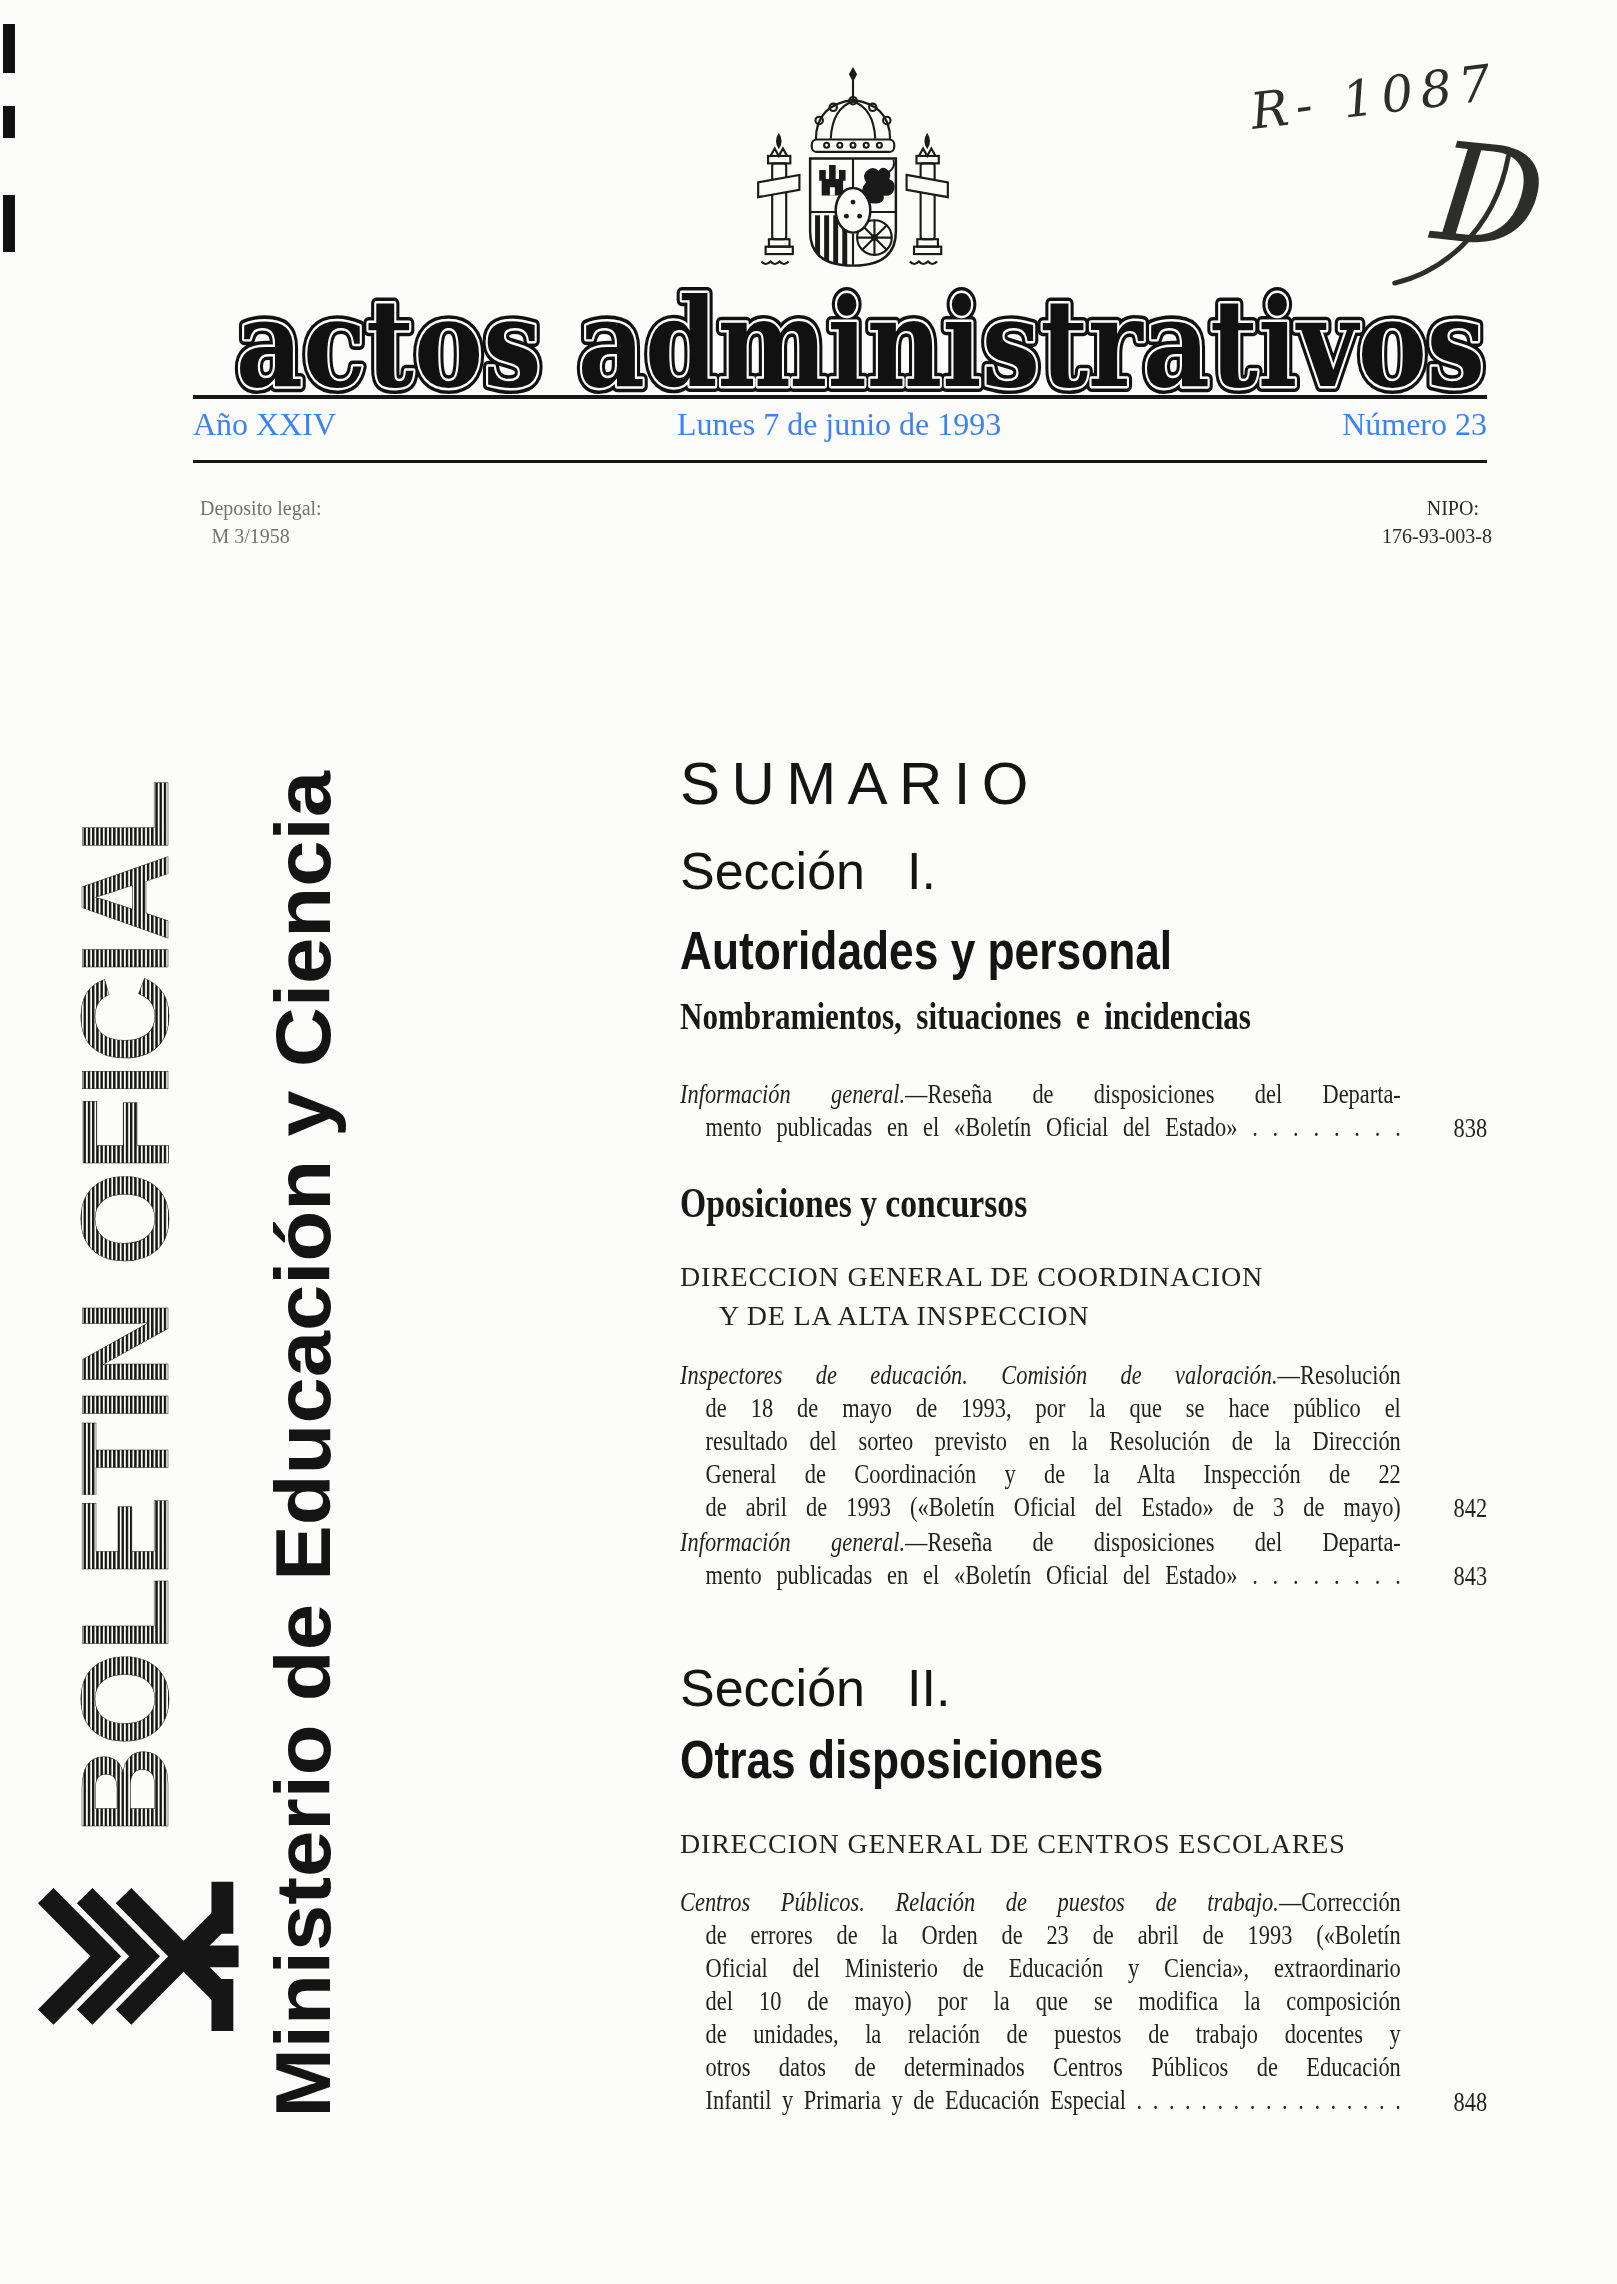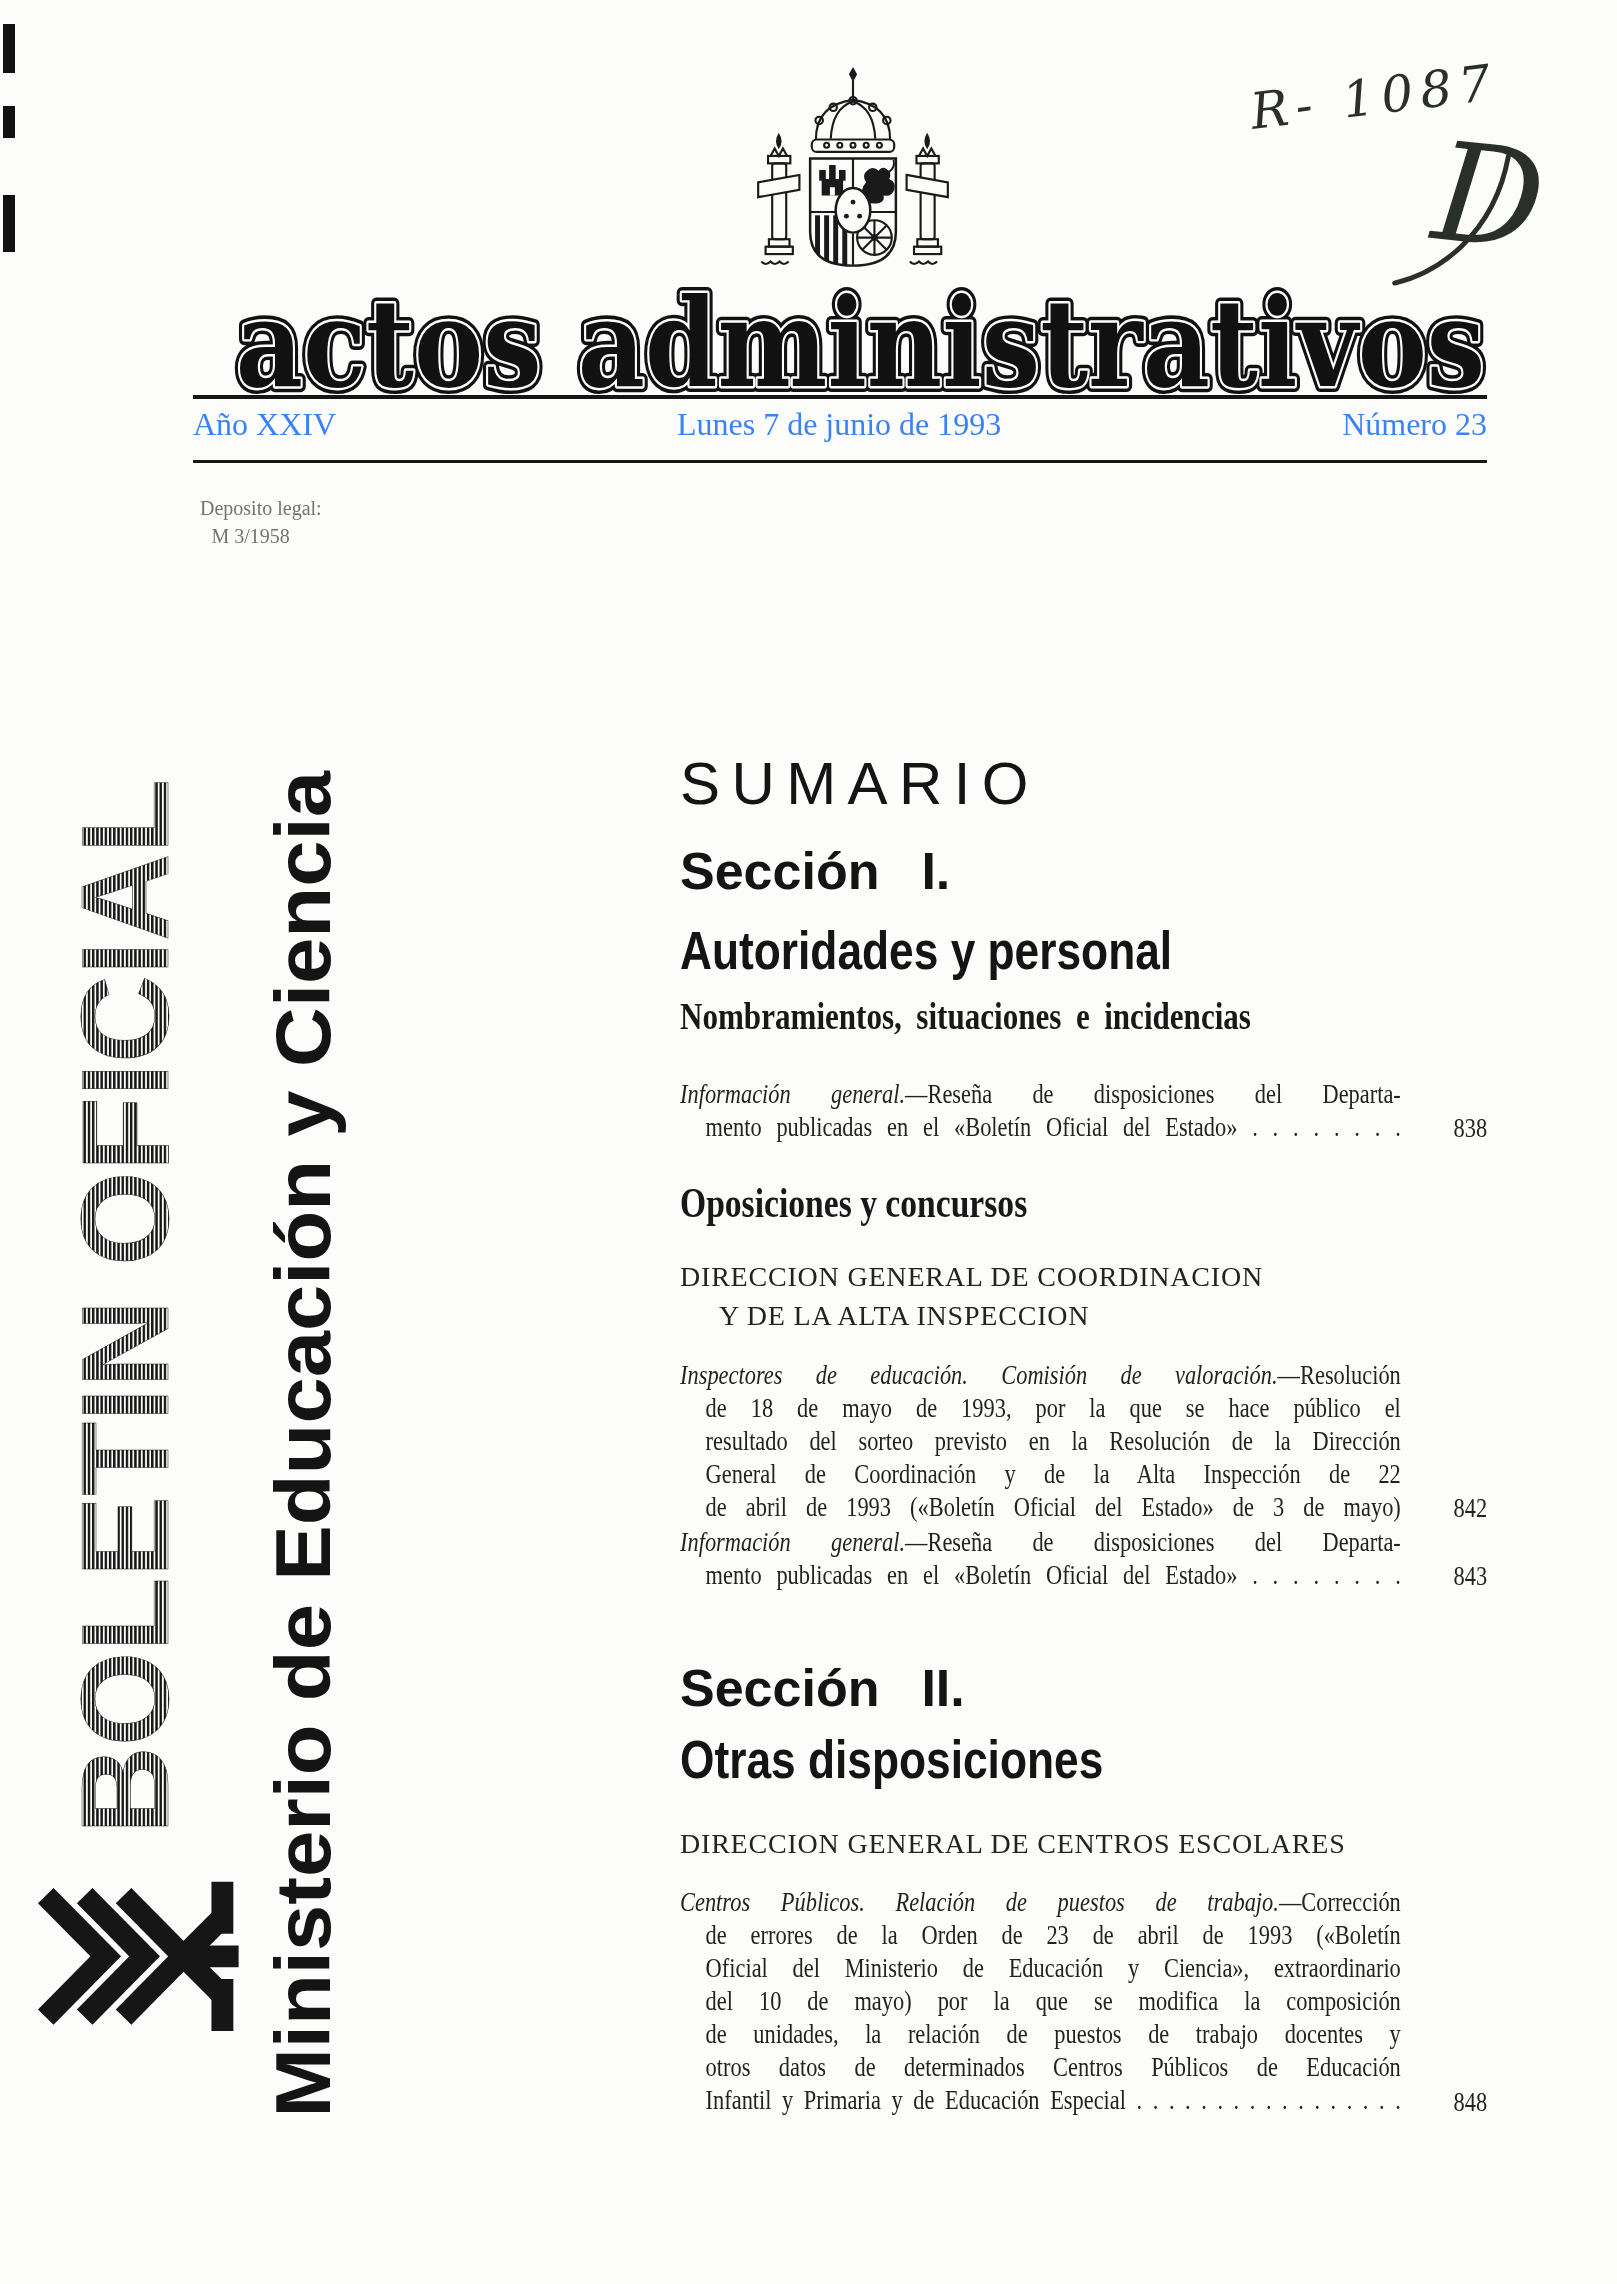--- a/index.html
+++ b/index.html
@@ -25,21 +25,21 @@
   
   .boletin-svg{left:54px;top:765px;}
   .ministry-svg{left:256px;top:753px;}
   .logo-svg{left:31px;top:1851px;}
   .artifact{left:3.2px;background:#111;width:11.4px;}
 
   
   .main{left:680px;}
   .h-sans{font-family:"Liberation Sans",sans-serif;color:#141414;white-space:nowrap;}
   .toc-title{top:749px;font-size:60px;font-weight:400;letter-spacing:11.4px;text-align:right;}
-  .sec-head{font-weight:bold;font-size:52px;}
+  .sec-head{font-weight:normal;font-size:52px;}
   .sec1{top:841px;} .sec2{top:1658px;}
   .sec-head .numeral{margin-left:42px;}
   .sec-title{font-weight:bold;font-size:54px;transform:scaleX(0.82);
     transform-origin:left top;}
   .sec1-title{top:919px;} .sec2-title{top:1728px;}
   .sub-head{font-family:"Liberation Serif",serif;font-weight:bold;color:#181818;
     white-space:nowrap;transform-origin:left top;}
   .sub1{top:995px;font-size:37px;transform:scaleX(0.84);word-spacing:8px;}
   .sub2{top:1179px;font-size:42px;transform:scaleX(0.80);}
   .org-head{font-size:28px;line-height:39px;letter-spacing:0.8px;color:#232323;
@@ -171,20 +171,24 @@
     <span>Año XXIV</span>
     <span>Lunes 7 de junio de 1993</span>
     <span>Número 23</span>
   </div>
   <div class="abs rule rule2"></div>
 
   <div class="abs deposit">
     <div>Deposito legal:</div>
     <div class="v">M 3/1958</div>
   </div>
+  <div class="abs nipo">
+    <div class="lbl">NIPO:</div>
+    <div>176-93-003-8</div>
+  </div>
 
   <svg class="abs boletin-svg" width="138" height="1076" viewBox="0 0 170 1325">
     <defs>
       <pattern id="hatch" width="10" height="5.2" patternUnits="userSpaceOnUse">
         <rect x="0" y="0" width="10" height="3" fill="#161616"></rect>
       </pattern>
     </defs>
     <g transform="rotate(-90) translate(-1325 0)">
       <text x="8" y="140" font-family="Liberation Sans, sans-serif" font-weight="bold" font-size="152" textLength="1300" lengthAdjust="spacingAndGlyphs" fill="url(#hatch)" stroke="#161616" stroke-width="0.6">BOLETIN OFICIAL</text>
     </g>

